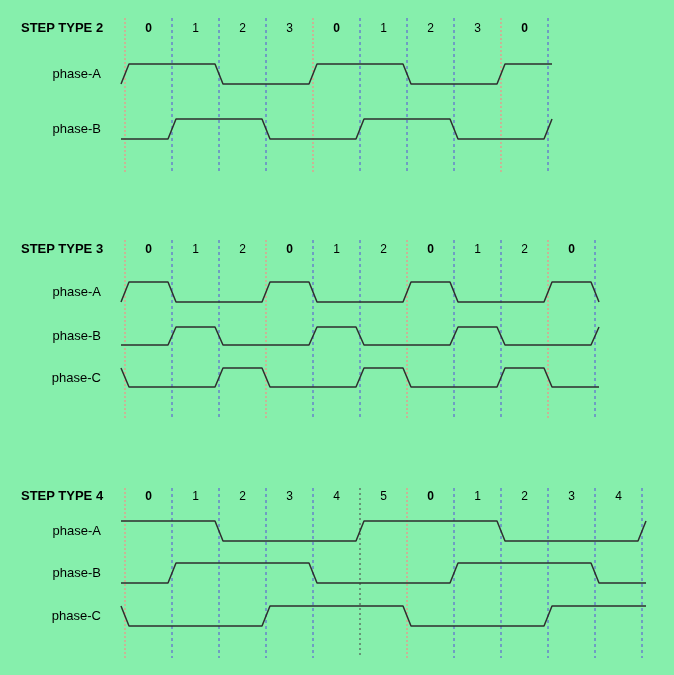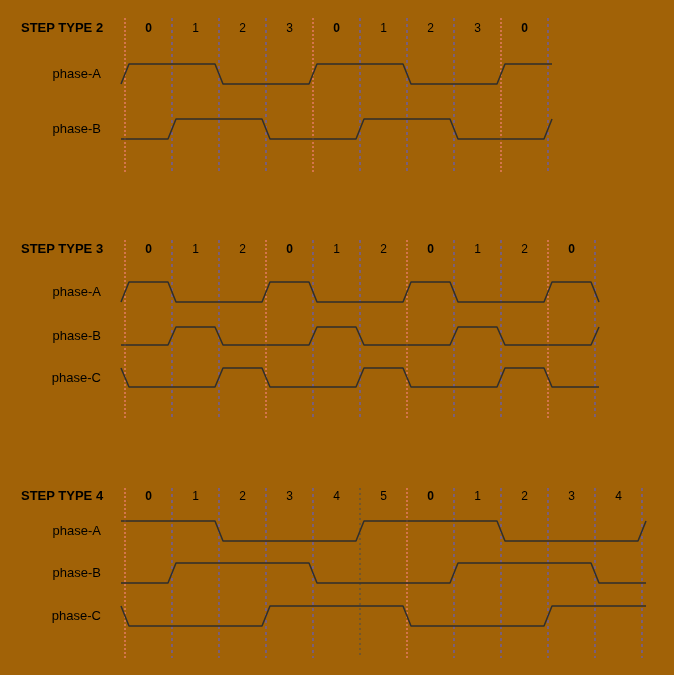--- a/index.html
+++ b/index.html
@@ -1,16 +1,16 @@
 <!DOCTYPE html>
 <html><head>
 <meta charset="utf-8">
 <style>
   html, body { margin: 0; padding: 0; background: #ffffff; }
-  #stage { position: relative; width: 674px; height: 675px; background: #a16207; overflow: hidden; }
+  #stage { position: relative; width: 674px; height: 675px; background: #86efac; overflow: hidden; }
   svg text { font-family: "Liberation Sans", "DejaVu Sans", sans-serif; }
 </style>
 </head>
 <body>
 
 <div id="stage">
   <svg id="canvas" width="674" height="675" viewBox="0 0 674 675">
       <g>
         <line x1="125" x2="125" y1="18" y2="173" stroke="#ff8585" stroke-width="1.1" stroke-dasharray="2,2"></line>
         <line x1="172" x2="172" y1="18" y2="173" stroke="#5c5cd6" stroke-width="1.1" stroke-dasharray="3,3"></line>

